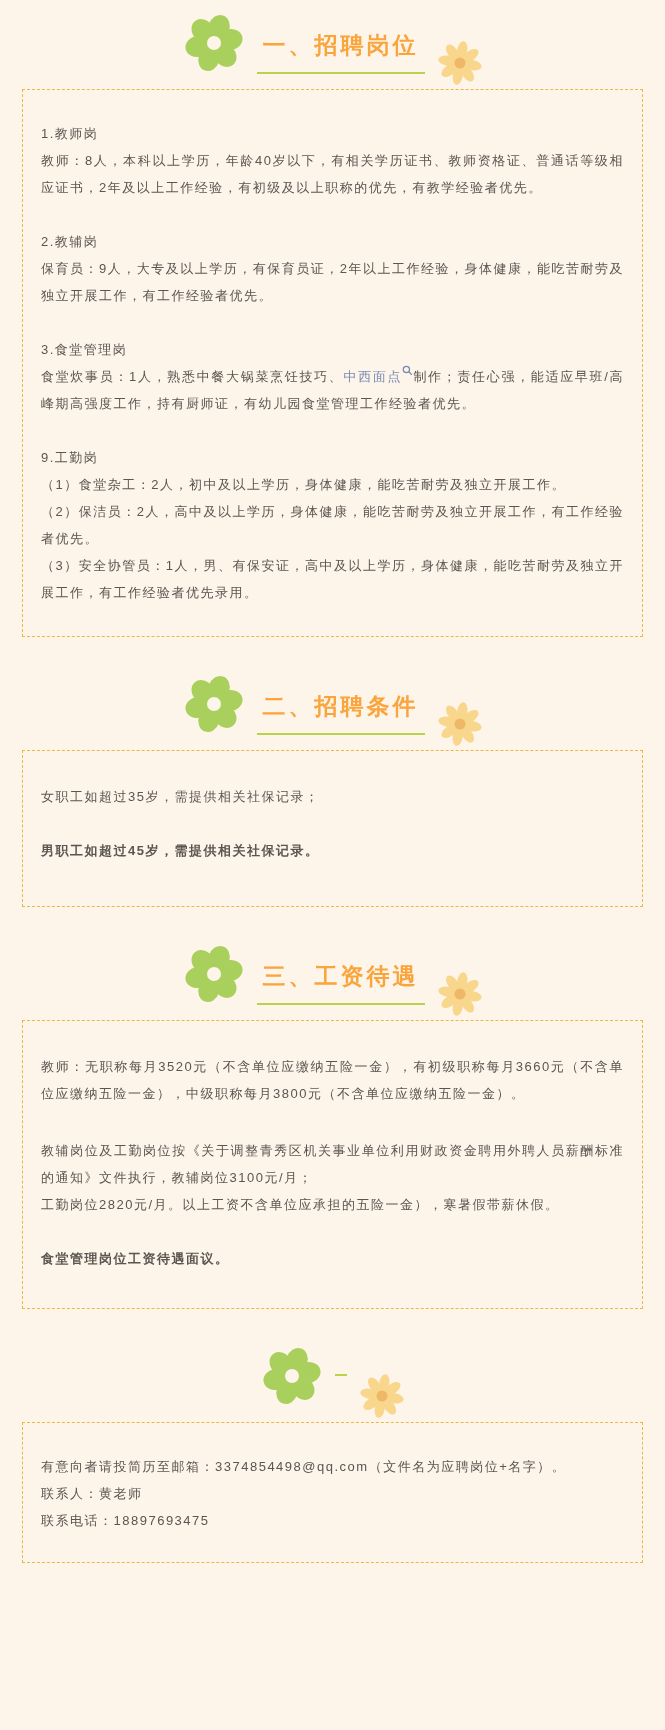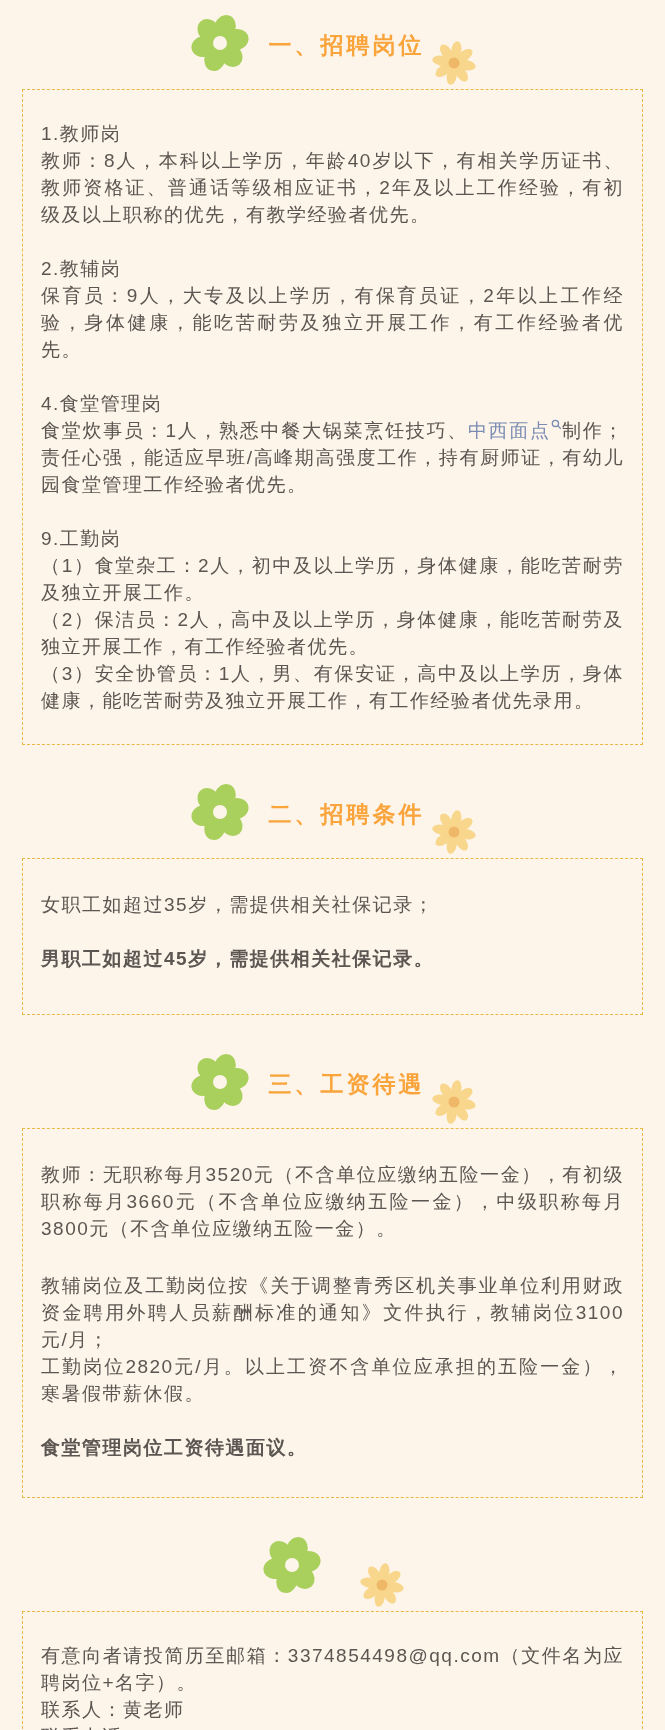--- a/index.html
+++ b/index.html
@@ -11,31 +11,31 @@
   .page { width:665px; height:1730px; background:#fdf4ea; overflow:hidden; }
 
   
   .section-header {
     display:flex; justify-content:center; align-items:flex-start;
     gap:18px; margin:38px 0 13px;
   }
   .section--first .section-header { margin-top:14px; }
   .flower-green { flex:0 0 auto; transform:translateY(-2px); line-height:0; }
   .flower-yellow { flex:0 0 auto; transform:translateY(26px); line-height:0; }
-  .title-wrap { display:flex; flex-direction:row; align-items:flex-start; padding-top:16px; }
+  .title-wrap { display:flex; flex-direction:column; align-items:flex-start; padding-top:16px; }
   .section-title {
     font-size:23px; font-weight:bold; color:#faa43c; letter-spacing:3px;
     white-space:nowrap;
   }
   .title-underline { height:2px; background:#b8d24b; align-self:stretch; margin:11px -6px 0 -6px; }
 
   
   .content-box {
     margin:0 22px; border:1px dashed #eab845; background:#fdf4ea;
-    padding:30px 18px; color:#5b5651; font-size:19px; line-height:27px;
+    padding:30px 18px; color:#5b5651; font-size:13px; line-height:27px;
     letter-spacing:1.5px; text-align:justify;
   }
   .box-conditions { padding:32px 18px 42px; }
   .box-salary     { padding:32px 18px 36px; }
   .box-apply      { padding:30px 18px 28px; }
 
   .job-block { margin-bottom:27px; }
   .job-block:last-child { margin-bottom:0; }
   .para { margin-bottom:27px; }
   .para:last-child { margin-bottom:0;font-weight:bold; }
@@ -89,21 +89,21 @@
     <div class="content-box box-positions">
       <div class="job-block">
         <p>1.教师岗</p>
         <p>教师：8人，本科以上学历，年龄40岁以下，有相关学历证书、教师资格证、普通话等级相应证书，2年及以上工作经验，有初级及以上职称的优先，有教学经验者优先。</p>
       </div>
       <div class="job-block">
         <p>2.教辅岗</p>
         <p>保育员：9人，大专及以上学历，有保育员证，2年以上工作经验，身体健康，能吃苦耐劳及独立开展工作，有工作经验者优先。</p>
       </div>
       <div class="job-block">
-        <p>4.食堂管理岗</p>
+        <p>3.食堂管理岗</p>
         <p><span>食堂炊事员：1人，熟悉中餐大锅菜烹饪技巧、</span><span class="kw-link">中西面点</span><span class="kw-sup"><svg width="11" height="11" viewBox="0 0 11 11">
                 <circle cx="4.4" cy="4.4" r="3.1" fill="none" stroke="#7b8cb3" stroke-width="1.3"></circle>
                 <line x1="6.8" y1="6.8" x2="9.8" y2="9.8" stroke="#7b8cb3" stroke-width="1.3"></line>
               </svg></span><span>制作；责任心强，能适应早班/高峰期高强度工作，持有厨师证，有幼儿园食堂管理工作经验者优先。</span></p>
       </div>
       <div class="job-block">
         <p>9.工勤岗</p>
         <p>（1）食堂杂工：2人，初中及以上学历，身体健康，能吃苦耐劳及独立开展工作。</p>
         <p>（2）保洁员：2人，高中及以上学历，身体健康，能吃苦耐劳及独立开展工作，有工作经验者优先。</p>
         <p>（3）安全协管员：1人，男、有保安证，高中及以上学历，身体健康，能吃苦耐劳及独立开展工作，有工作经验者优先录用。</p>

